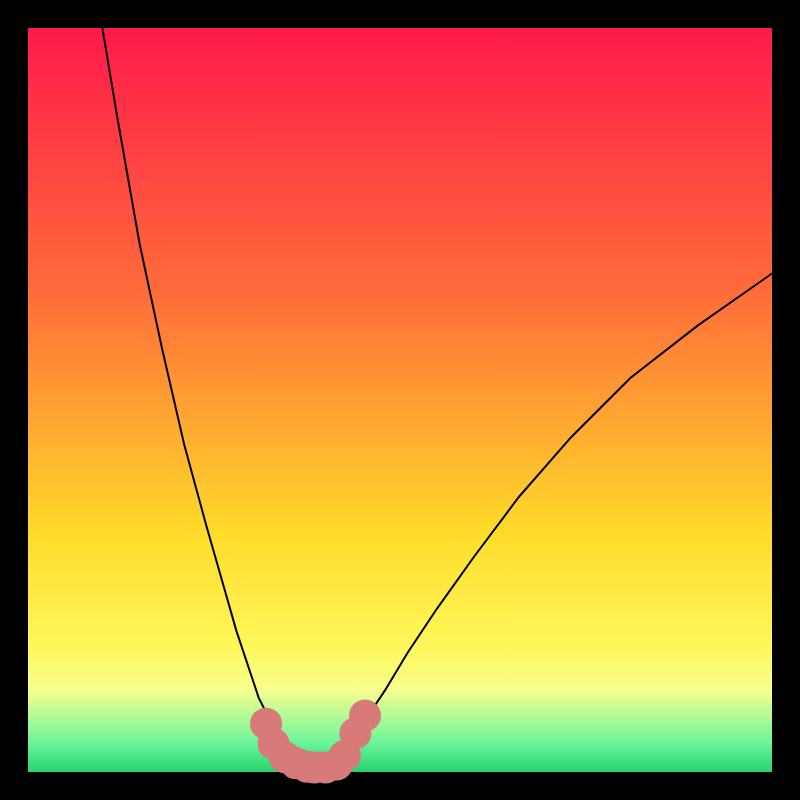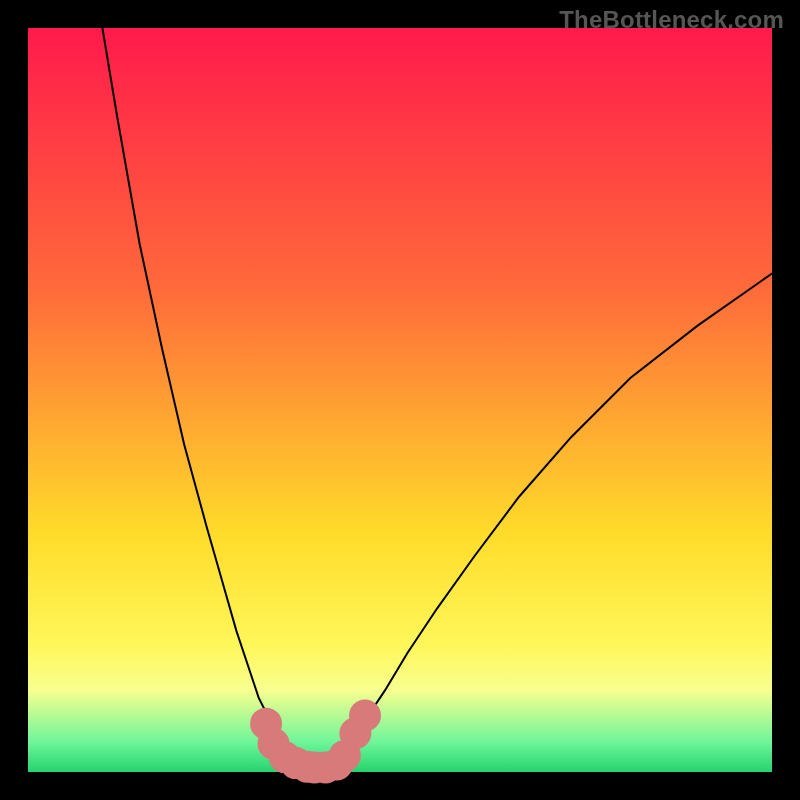--- a/index.html
+++ b/index.html
@@ -70,14 +70,13 @@
           <circle cx="279.00" cy="738.79" r="16" fill="#d97a7a"></circle>
           <circle cx="286.44" cy="739.54" r="16" fill="#d97a7a"></circle>
           <circle cx="297.60" cy="739.54" r="16" fill="#d97a7a"></circle>
           <circle cx="308.76" cy="736.56" r="16" fill="#d97a7a"></circle>
           <circle cx="316.94" cy="727.63" r="16" fill="#d97a7a"></circle>
           <circle cx="327.36" cy="705.31" r="16" fill="#d97a7a"></circle>
           <circle cx="337.03" cy="687.46" r="16" fill="#d97a7a"></circle>
         </g>
     </svg>
   </div>
-  <div class="watermark">TheBottleneck.com</div>
 </div>
 
 </body></html>

